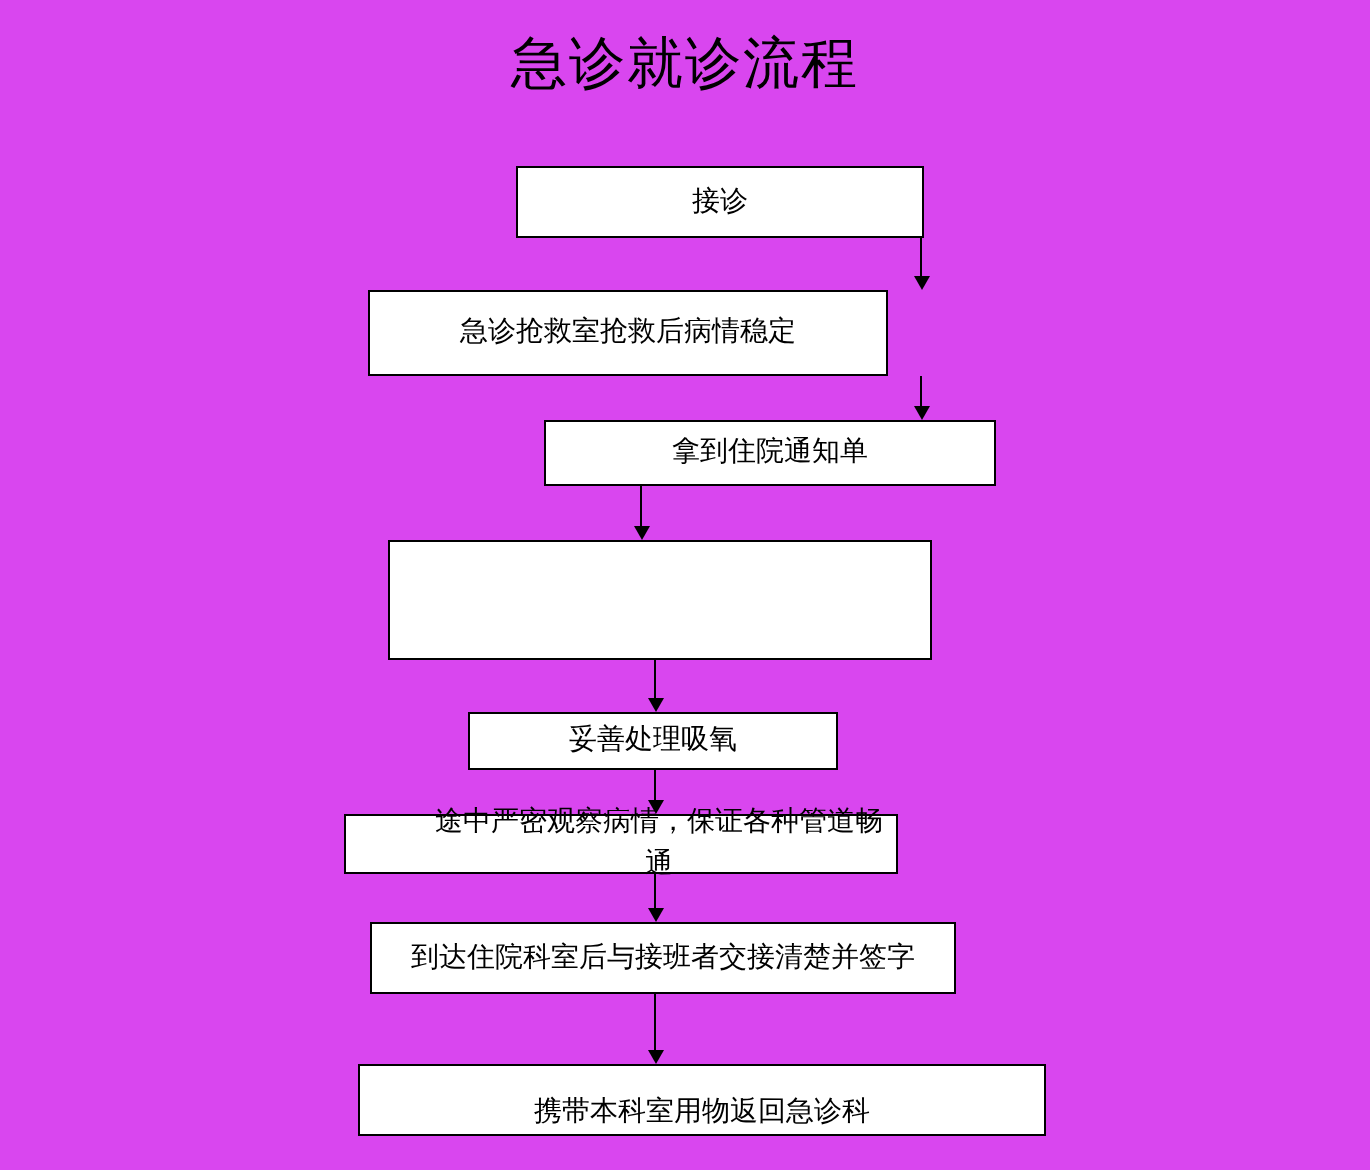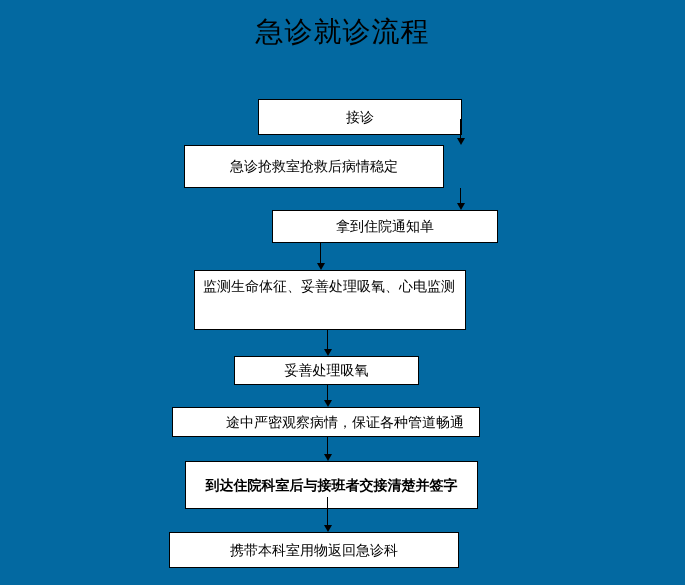--- a/index.html
+++ b/index.html
@@ -4,21 +4,21 @@
 <style>
   html, body {
     margin: 0;
     padding: 0;
     background: #ffffff;
   }
   #page {
     position: relative;
     width: 685px;
     height: 585px;
-    background: #0369a1;
+    background: #d946ef;
     overflow: hidden;
     font-family: "DejaVu Sans", "Liberation Sans", sans-serif;
   }
   .title {
     position: absolute;
     left: 0;
     top: 14px;
     width: 685px;
     text-align: center;
     font-size: 28px;
@@ -69,42 +69,41 @@
     border-right: 4px solid transparent;
     border-top: 7px solid #000000;
   }
 </style>
 </head>
 <body>
 
 <div id="page">
   <div class="title">急诊就诊流程</div>
   <div id="nodes-layer">
-      <div class="node" style="left: 258px; top: 83px; width: 204px; height: 36px; margin-top: 16px;">
+      <div class="node" style="left: 258px; top: 83px; width: 204px; height: 36px;">
         <span>接诊</span>
       </div>
       <div class="node" style="left: 184px; top: 145px; width: 260px; height: 43px;">
         <span>急诊抢救室抢救后病情稳定</span>
       </div>
       <div class="node" style="left: 272px; top: 210px; width: 226px; height: 33px;">
         <span>拿到住院通知单</span>
       </div>
       <div class="node multiline" style="left: 194px; top: 270px; width: 272px; height: 60px;">
-        <span class="line">监测生命体征、妥善处理吸氧、心电监测</span>
       </div>
       <div class="node" style="left: 234px; top: 356px; width: 185px; height: 29px;">
         <span>妥善处理吸氧</span>
       </div>
-      <div class="node" style="left: 172px; top: 407px; width: 308px; height: 30px; padding-left: 44px;">
+      <div class="node" style="left: 172px; top: 407px; width: 277px; height: 30px; padding-left: 44px;">
         <span>途中严密观察病情，保证各种管道畅通</span>
       </div>
-      <div class="node" style="left: 185px; top: 461px; width: 293px; height: 48px; font-weight: bold;">
+      <div class="node" style="left: 185px; top: 461px; width: 293px; height: 36px;">
         <span>到达住院科室后与接班者交接清楚并签字</span>
       </div>
-      <div class="node" style="left: 169px; top: 532px; width: 290px; height: 36px;">
+      <div class="node" style="left: 179px; top: 532px; width: 344px; height: 36px; align-items: flex-end;">
         <span>携带本科室用物返回急诊科</span>
       </div>
     </div>
   <div id="arrows-layer">
       <div class="arrow" style="left: 460px; top: 119px; width: 1px; height: 26px;">
         <div class="shaft" style="height: 20px;"></div>
         <div class="head" style="top: 19px;"></div>
       </div>
       <div class="arrow" style="left: 460px; top: 188px; width: 1px; height: 22px;">
         <div class="shaft" style="height: 16px;"></div>

